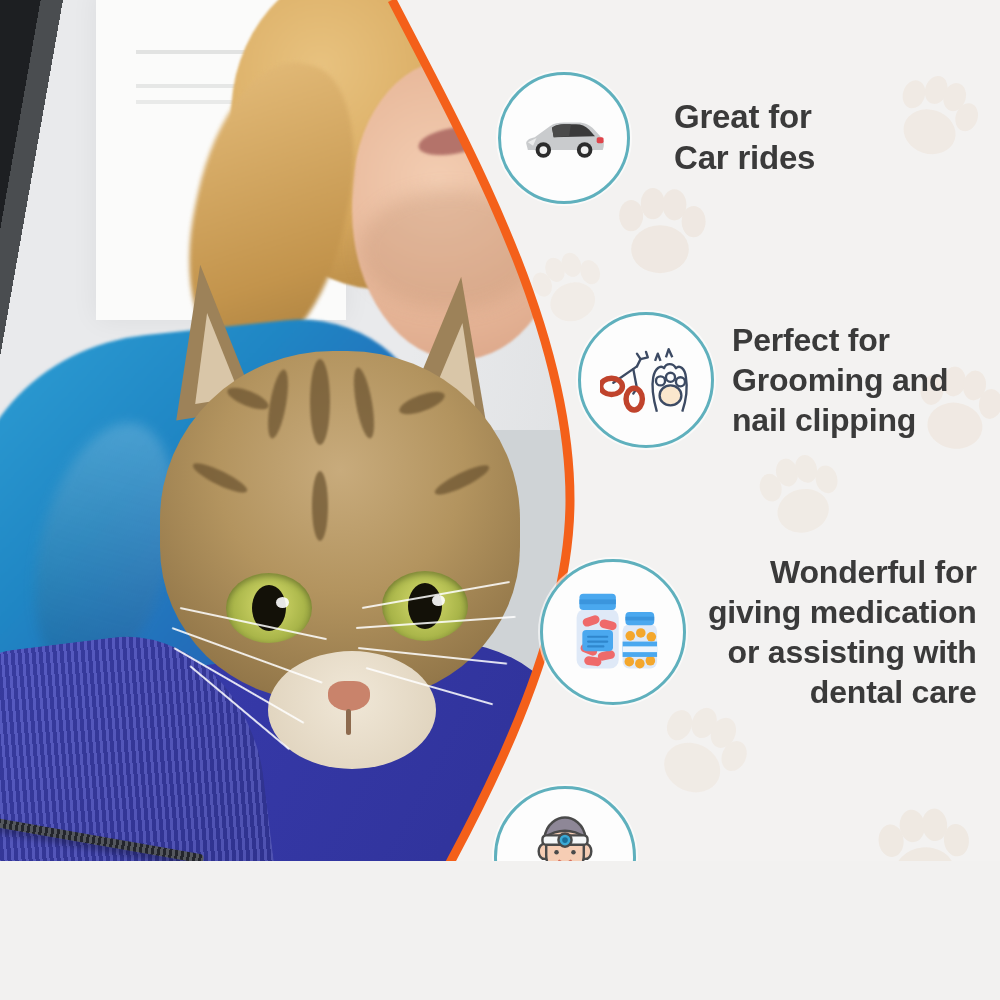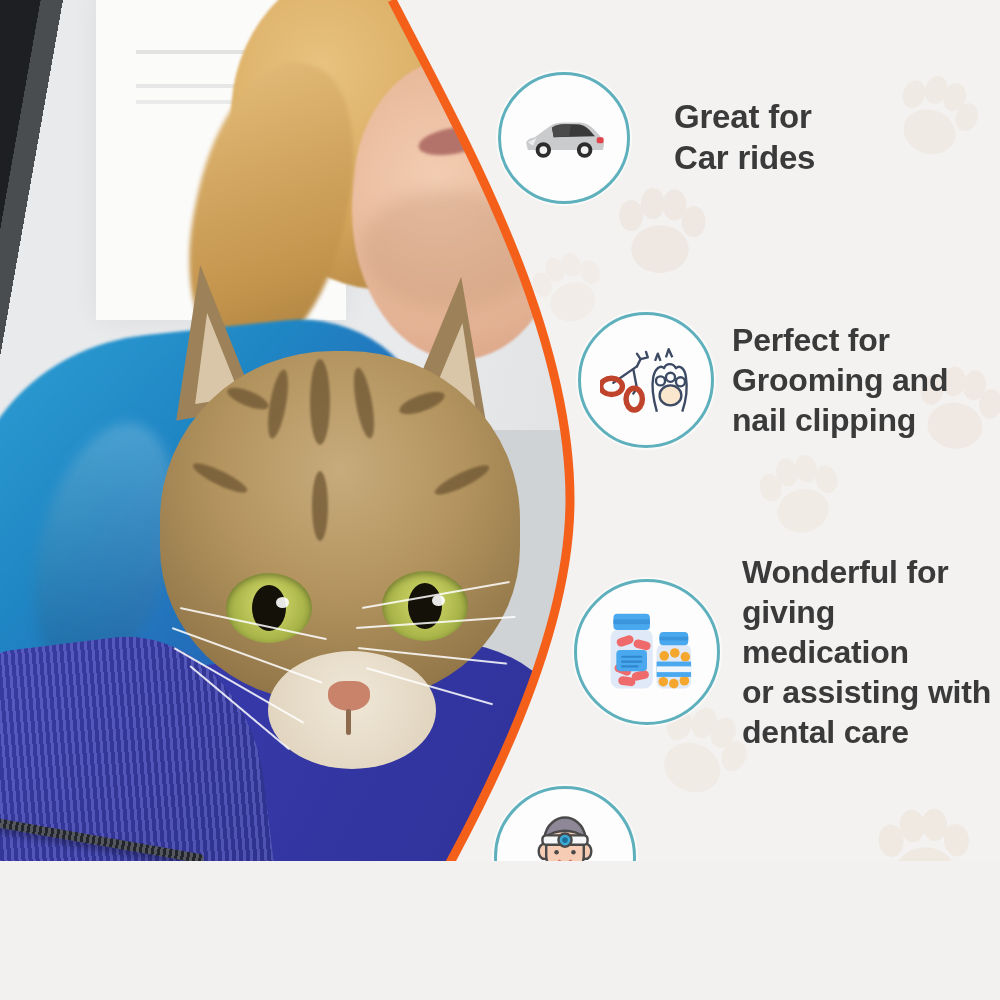--- a/index.html
+++ b/index.html
@@ -107,21 +107,21 @@
   }
 
   #f1{left:498px;top:72px;}
   #f1 .icon-ring{width:126px;height:126px;}
   #f1 .label{margin-left:44px;font-size:33px;line-height:1.24;}
 
   #f2{left:578px;top:312px;}
   #f2 .icon-ring{width:130px;height:130px;}
   #f2 .label{margin-left:18px;font-size:32px;line-height:1.26;}
 
-  #f3{left:574px;top:552px;}
+  #f3{left:540px;top:552px;text-align:right;}
   #f3 .icon-ring{width:140px;height:140px;}
   #f3 .label{margin-left:22px;font-size:32px;line-height:1.25;}
 
   #f4{left:494px;top:786px;}
   #f4 .icon-ring{width:136px;height:136px;}
   #f4 .label{margin-left:30px;font-size:32px;line-height:1.26;}
 </style>
 </head>
 <body>
 

